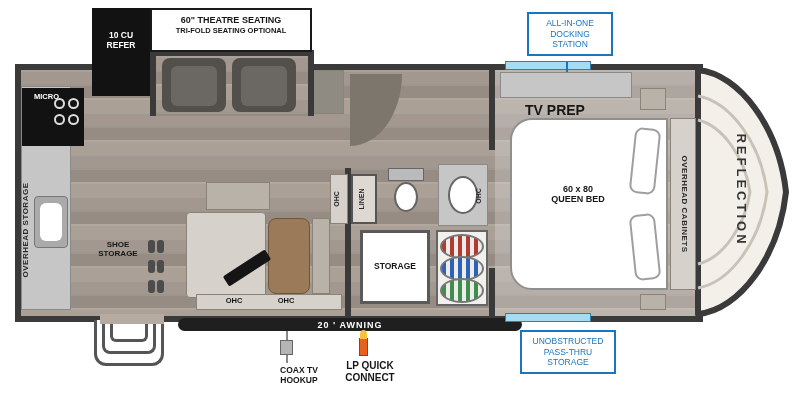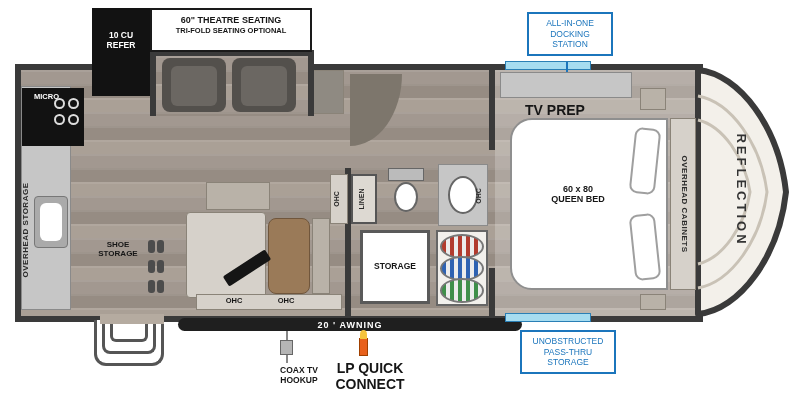--- a/index.html
+++ b/index.html
@@ -158,21 +158,21 @@
     <span style="color:#fff; font-weight:bold; font-size:9px; letter-spacing:1px;">20 ' AWNING</span>
   </div>
 
   <div class="abs" style="left:286px; top:331px; width:2px; height:32px; background:#888; z-index:2;"></div>
   <div class="abs" style="left:280px; top:340px; width:13px; height:15px; background:#b5b5b5; border:1px solid #666; z-index:3;"></div>
   <div class="lbl abs" style="left:264px; top:366px; width:70px; font-size:8.5px;">COAX TV
 HOOKUP</div>
 
   <div class="abs" style="left:359px; top:338px; width:9px; height:18px; background:#e8611c; border:1px solid #a04000; z-index:3;"></div>
   <div class="abs" style="left:360px; top:330px; width:7px; height:9px; background:#f5c33b; border-radius:50% 50% 0 0; z-index:3;"></div>
-  <div class="lbl abs" style="left:334px; top:360px; width:72px; font-size:14px;">LP QUICK
+  <div class="lbl abs" style="left:334px; top:360px; width:72px; font-size:10px;">LP QUICK
 CONNECT</div>
 
 
   <div class="abs bluebox" style="left:520px; top:330px; width:96px;">UNOBSTRUCTED
 PASS-THRU
 STORAGE</div>
 
 </div>
 
 </body></html>

